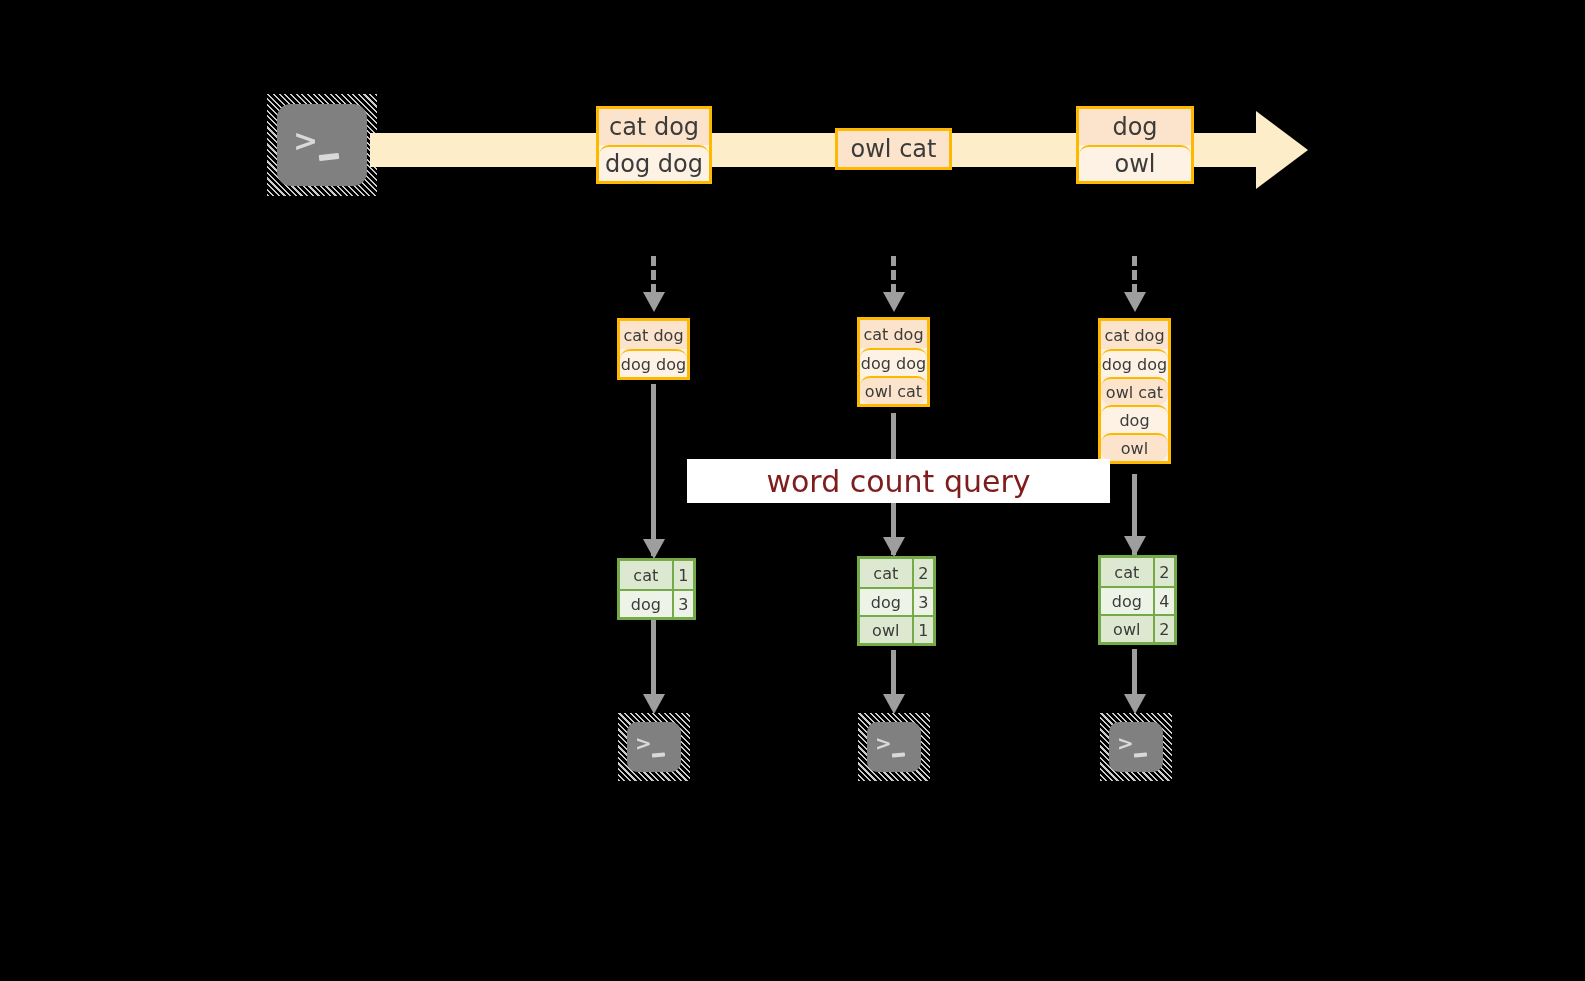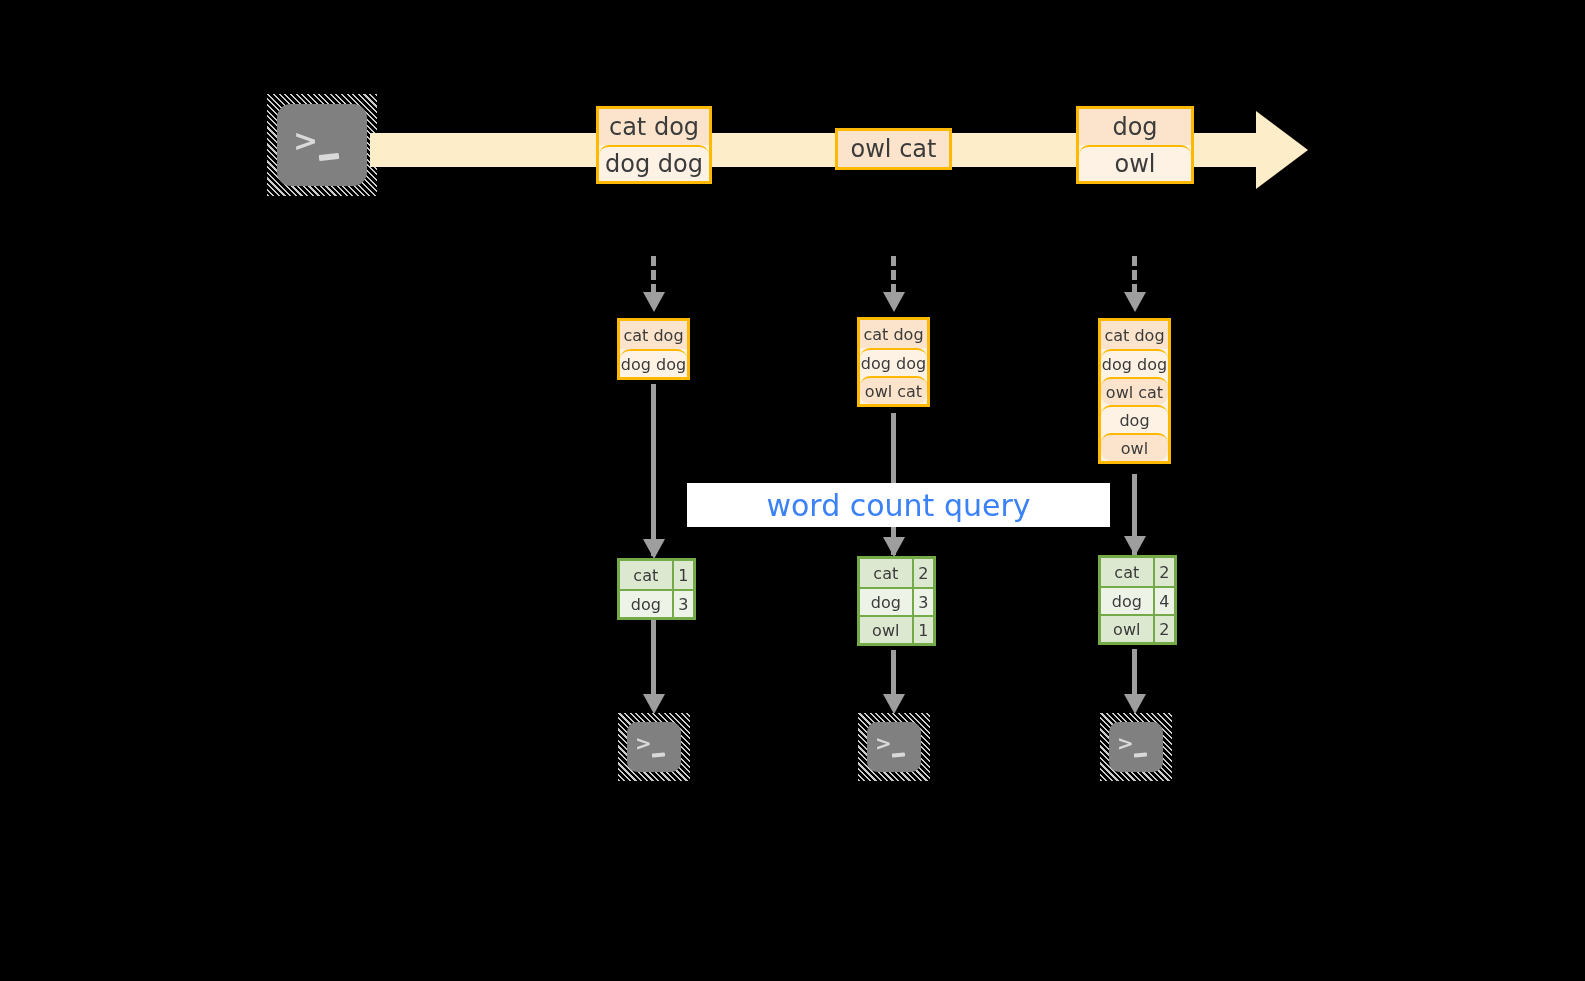--- a/index.html
+++ b/index.html
@@ -144,24 +144,23 @@
     border-top: 20px solid #9e9e9e;
   }
 
   
   .query-band {
     position: absolute;
     background: #ffffff;
     display: flex;
     align-items: center;
     justify-content: center;
-    color: #3b82f6;
+    color: #7f1d1d;
     font-size: 30px;
     white-space: nowrap;
-    margin-top: 24px;
   }
 </style>
 </head>
 <body>
 
 <div id="canvas">
 
   <div class="terminal big" style="left:267px; top:94px; width:110px; height:102px;">
     <div class="terminal-inner">
       <span class="pg-chev" style="left:16px; top:22px; font-size:30px;">&gt;</span>

